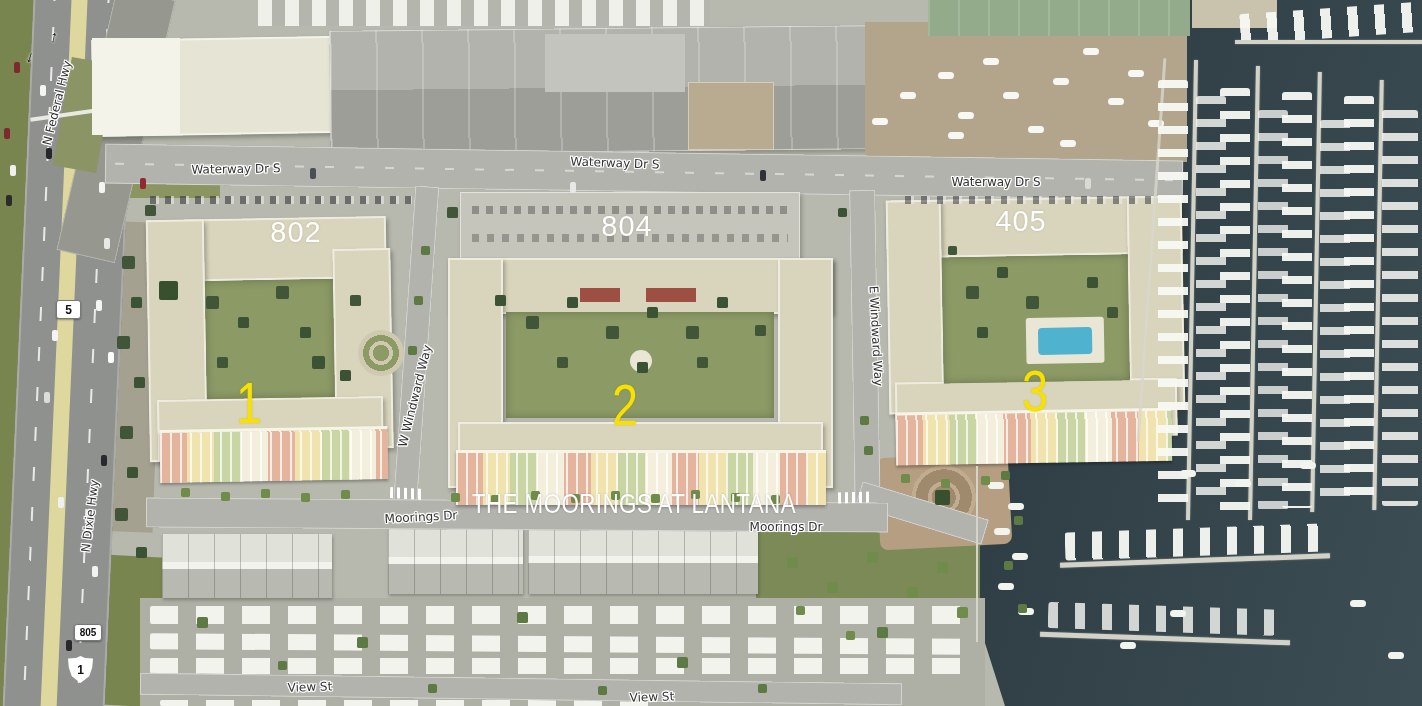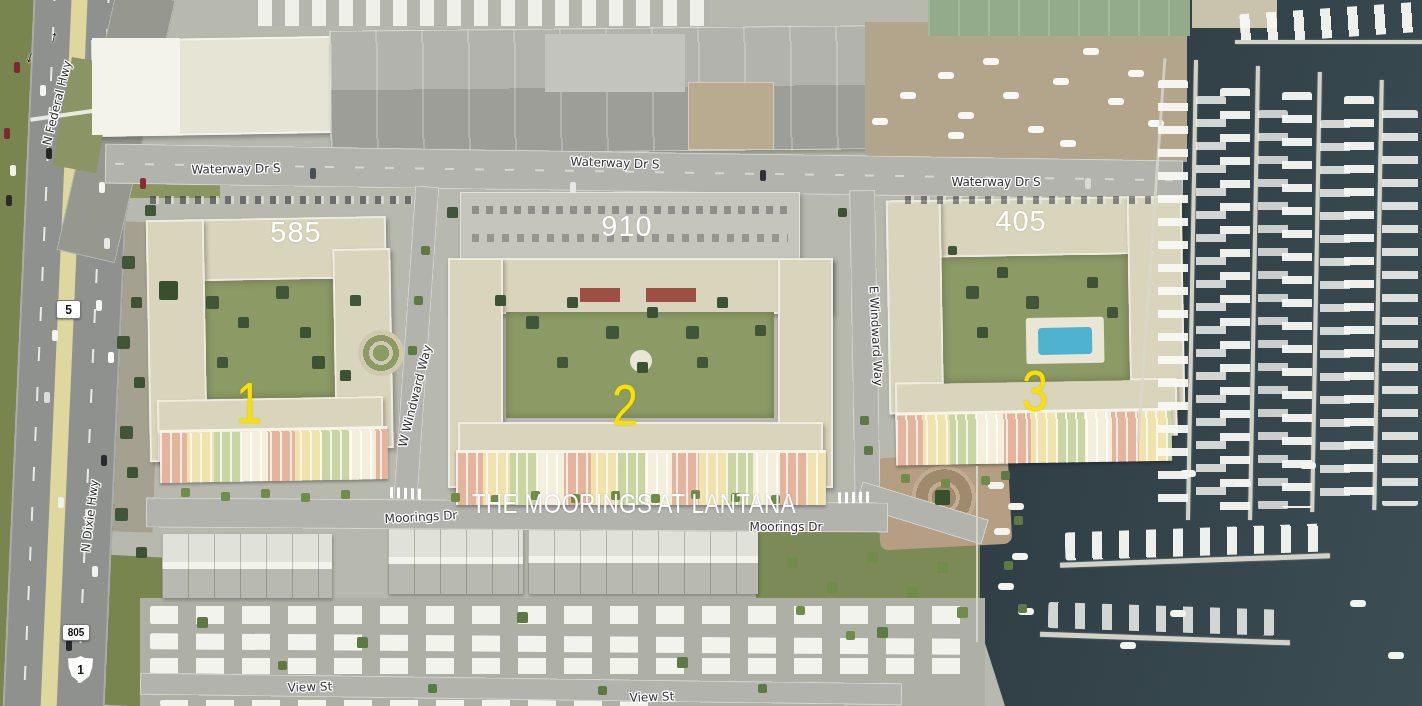--- a/index.html
+++ b/index.html
@@ -168,43 +168,43 @@
   <div class="abs boatstamp" style="left:0;top:0;z-index:7;box-shadow:988px 482px #f2f4ee,1008px 503px #f2f4ee,994px 528px #f2f4ee,1012px 553px #f2f4ee,998px 583px #f2f4ee,1018px 608px #f2f4ee,1180px 470px #f2f4ee,1235px 480px #f2f4ee,1300px 462px #f2f4ee,1350px 600px #f2f4ee,1388px 652px #f2f4ee,1120px 642px #f2f4ee,1170px 610px #f2f4ee"></div>
 
   <div class="abs carstamp" style="left:0;top:0;z-index:15;box-shadow:40px 85px #f4f4f2,46px 148px #26262a,14px 62px #7e2830,52px 330px #f4f4f2,44px 392px #dcdcda,58px 497px #f0f0ee,66px 640px #28282c,99px 182px #f4f4f2,104px 238px #e8e8e6,96px 300px #f4f4f2,108px 352px #ffffff,92px 566px #f2f2f0,101px 455px #2a2a2e,4px 128px #7e2830,10px 165px #f0f0ee,6px 195px #2b2b2e,140px 178px #8f2a31,310px 168px #4a4f55,570px 182px #e8e8e6,760px 170px #2e3238,1085px 178px #dad9d4"></div>
 
   <div class="abs stamp" style="left:0;top:0;z-index:20;box-shadow:128px 262px 0 6px #415539,136px 302px 0 5px #3c5234,123px 342px 0 6px #415539,139px 382px 0 5px #3c5234,126px 432px 0 6px #415539,132px 472px 0 5px #3c5234,121px 514px 0 6px #415539,141px 552px 0 5px #3c5234,150px 210px 0 5px #415539,168px 290px 0 9px #39502f,212px 302px 0 6px #415539,243px 322px 0 5px #3c5234,282px 292px 0 6px #415539,305px 332px 0 5px #3c5234,222px 362px 0 5px #415539,318px 362px 0 6px #3c5234,355px 300px 0 5px #415539,345px 375px 0 5px #3c5234,532px 322px 0 6px #415539,572px 302px 0 5px #3c5234,612px 332px 0 6px #415539,652px 312px 0 5px #3c5234,692px 332px 0 6px #415539,722px 302px 0 5px #3c5234,562px 362px 0 5px #415539,642px 367px 0 5px #3c5234,702px 362px 0 5px #415539,500px 300px 0 5px #3c5234,760px 330px 0 5px #415539,972px 292px 0 6px #415539,1002px 272px 0 5px #3c5234,1032px 302px 0 6px #415539,1092px 282px 0 5px #3c5234,1112px 312px 0 5px #415539,982px 332px 0 5px #3c5234,952px 250px 0 4px #415539,942px 497px 0 7px #39502f,452px 212px 0 5px #415539,842px 212px 0 4px #3c5234"></div>
   <div class="abs stamp" style="left:0;top:0;z-index:20;box-shadow:185px 492px 0 4px #6f8c4a,225px 496px 0 4px #6f8c4a,265px 493px 0 4px #6f8c4a,305px 497px 0 4px #6f8c4a,345px 494px 0 4px #6f8c4a,455px 497px 0 4px #6f8c4a,495px 499px 0 4px #6f8c4a,535px 495px 0 4px #6f8c4a,575px 498px 0 4px #6f8c4a,615px 495px 0 4px #6f8c4a,655px 498px 0 4px #6f8c4a,695px 494px 0 4px #6f8c4a,735px 497px 0 4px #6f8c4a,775px 499px 0 4px #6f8c4a,905px 478px 0 4px #6f8c4a,945px 483px 0 4px #6f8c4a,985px 480px 0 4px #6f8c4a,792px 562px 0 5px #6f8c4a,832px 587px 0 5px #6f8c4a,872px 557px 0 5px #6f8c4a,912px 592px 0 5px #6f8c4a,942px 567px 0 5px #6f8c4a,962px 612px 0 5px #6f8c4a,800px 610px 0 4px #6f8c4a,850px 635px 0 4px #6f8c4a,202px 622px 0 5px #5d7a44,362px 642px 0 5px #5d7a44,522px 617px 0 5px #5d7a44,682px 662px 0 5px #5d7a44,762px 688px 0 4px #5d7a44,882px 632px 0 5px #5d7a44,602px 690px 0 4px #5d7a44,282px 665px 0 4px #5d7a44,432px 688px 0 4px #5d7a44,418px 300px 0 4px #5d7a44,412px 350px 0 4px #5d7a44,425px 250px 0 4px #5d7a44,864px 420px 0 4px #5d7a44,868px 450px 0 4px #5d7a44,1005px 475px 0 4px #5d7a44,1018px 520px 0 4px #5d7a44,1008px 565px 0 4px #5d7a44,1022px 608px 0 4px #5d7a44"></div>
 
   <div class="shield" style="left:56px;top:300px;width:23px;height:17px;font-size:12px">
       <span>5</span>
     </div>
-  <div class="shield" style="left:62px;top:624px;width:26px;height:15px;font-size:10px">
+  <div class="shield" style="left:74px;top:624px;width:26px;height:15px;font-size:10px">
       <span>805</span>
     </div>
   <div class="usshield" style="left:68px;top:656px;width:25px;height:27px;font-size:12px">
       <span>1</span>
     </div>
   <div class="arrow" style="left:50px;top:28px;transform:rotate(12deg)">↑</div>
   <div class="arrow" style="left:26px;top:48px;transform:rotate(18deg)">↓</div>
 
   <div class="lbl street" style="left:57px;top:103px;transform:translate(-50%,-50%) rotate(-76deg)">N Federal Hwy</div>
   <div class="lbl street" style="left:236px;top:169px;transform:translate(-50%,-50%) rotate(-1deg)">Waterway Dr S</div>
   <div class="lbl street" style="left:615px;top:163px;transform:translate(-50%,-50%) rotate(2deg)">Waterway Dr S</div>
   <div class="lbl street" style="left:996px;top:182px;transform:translate(-50%,-50%)">Waterway Dr S</div>
   <div class="lbl street" style="left:415px;top:396px;transform:translate(-50%,-50%) rotate(-76deg)">W Windward Way</div>
   <div class="lbl street" style="left:876px;top:336px;transform:translate(-50%,-50%) rotate(87deg)">E Windward Way</div>
   <div class="lbl street" style="left:90px;top:516px;transform:translate(-50%,-50%) rotate(-83deg)">N Dixie Hwy</div>
   <div class="lbl street" style="left:421px;top:517px;transform:translate(-50%,-50%) rotate(-3deg)">Moorings Dr</div>
   <div class="lbl street" style="left:786px;top:527px;transform:translate(-50%,-50%)">Moorings Dr</div>
   <div class="lbl street" style="left:310px;top:687px;transform:translate(-50%,-50%) rotate(-2deg)">View St</div>
   <div class="lbl street" style="left:652px;top:697px;transform:translate(-50%,-50%) rotate(-2deg)">View St</div>
 
-  <div class="lbl bignum" style="left:296px;top:232px;transform:translate(-50%,-50%)">585</div>
-  <div class="lbl bignum" style="left:627px;top:226px;transform:translate(-50%,-50%)">910</div>
+  <div class="lbl bignum" style="left:296px;top:232px;transform:translate(-50%,-50%)">802</div>
+  <div class="lbl bignum" style="left:627px;top:226px;transform:translate(-50%,-50%)">804</div>
   <div class="lbl bignum" style="left:1021px;top:221px;transform:translate(-50%,-50%)">405</div>
 
   <div class="lbl phase" style="left:249px;top:403px;transform:translate(-50%,-50%) scaleX(.82)">1</div>
   <div class="lbl phase" style="left:625px;top:405px;transform:translate(-50%,-50%) scaleX(.82)">2</div>
   <div class="lbl phase" style="left:1035px;top:391px;transform:translate(-50%,-50%) scaleX(.82)">3</div>
 
   <div class="lbl overlay-title" style="left:634px;top:504px;transform:translate(-50%,-50%) scaleX(.8)">THE MOORINGS AT LANTANA</div>
 
 </div>
 

